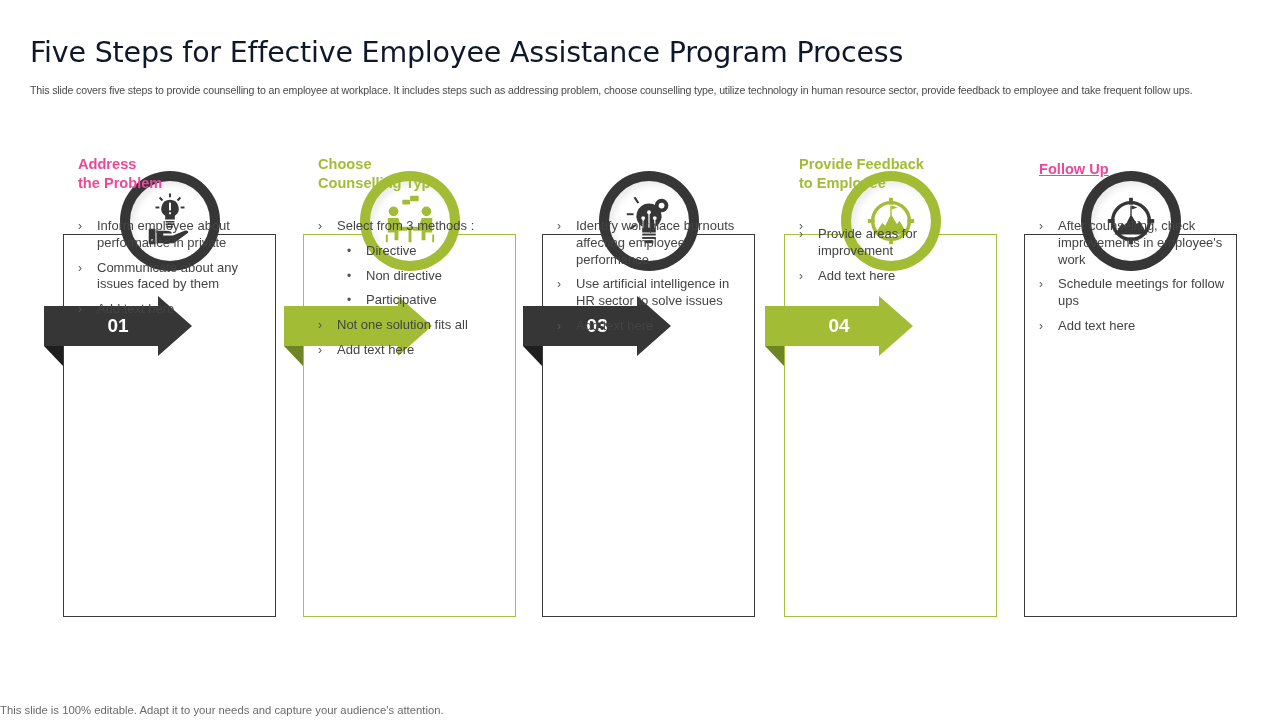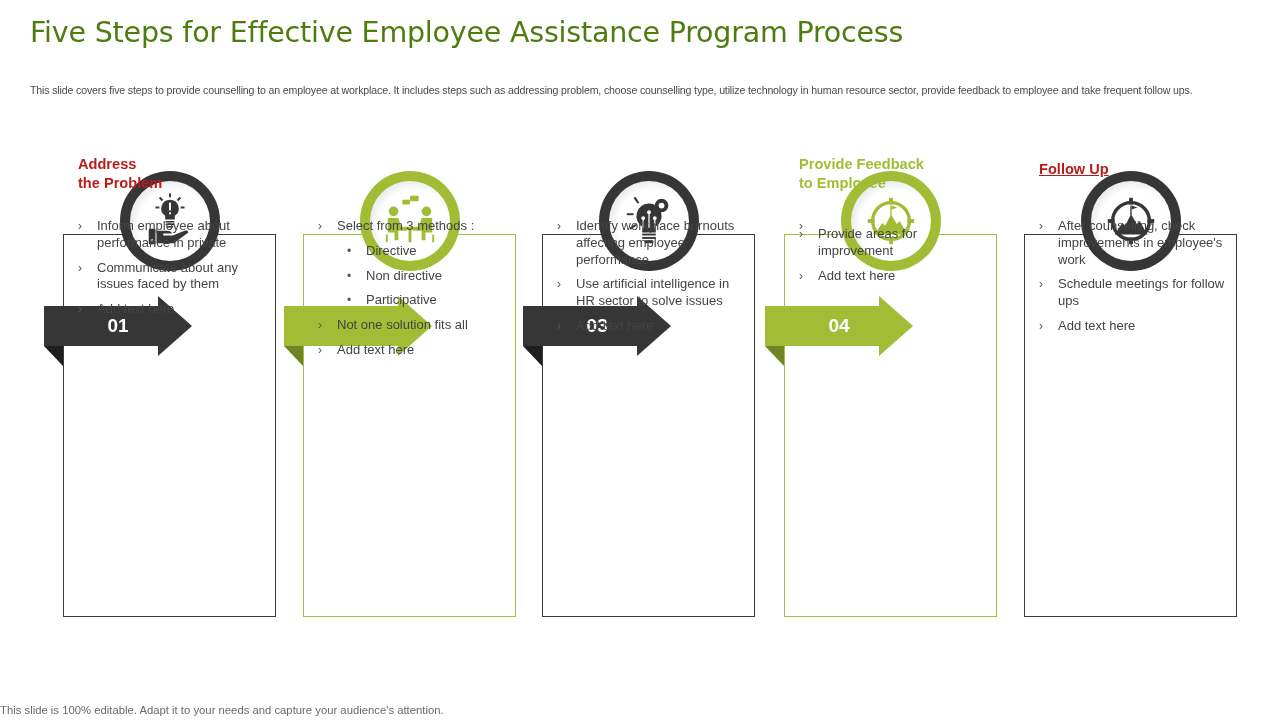--- a/index.html
+++ b/index.html
@@ -1,22 +1,22 @@
 <!DOCTYPE html>
 <html><head>
 <meta charset="utf-8">
 <style>
   * { box-sizing: border-box; margin: 0; padding: 0; }
   html, body { width: 1280px; height: 720px; background: #ffffff; overflow: hidden; }
   body { position: relative; font-family: "Liberation Sans", sans-serif; color: #3a3a3a; }
 
   .title {
-    position: absolute; left: 30px; top: 16px;
+    position: absolute; left: 30px; top: 36px;
     font-family: "DejaVu Sans", sans-serif; font-weight: normal;
-    font-size: 28.5px; color: #4d7c0f; letter-spacing: -0.2px; white-space: nowrap;
+    font-size: 28.5px; color: #0f172a; letter-spacing: -0.2px; white-space: nowrap;
   }
   .subtitle {
     position: absolute; left: 30px; top: 84px; width: 1222px;
     font-size: 10.6px; line-height: 13px; color: #4a4a4a; letter-spacing: -0.15px;
   }
   .footer {
     position: absolute; left: 0; top: 704px; width: 1280px; text-align: left;
     font-size: 11.3px; color: #6a6a6a;
   }
 
@@ -44,21 +44,21 @@
   .arrow svg { position: absolute; left: 0; top: 0; }
   .arrow-num {
     position: absolute; left: 0; top: 10px; width: 148px; height: 40px;
     display: flex; align-items: center; justify-content: center;
     padding-right: 0; font-weight: bold; font-size: 19px; color: #fff;
   }
   .arrow-num span { position: relative; left: 0; }
 
   .card-title {
     position: absolute; left: 15px; top: 155px; width: 195px;
-    font-weight: bold; font-size: 14.6px; line-height: 19px; color: #b91c1c;
+    font-weight: bold; font-size: 14.6px; line-height: 19px; color: #ec4899;
   }
   .step.green .card-title { color: #a2bd35; }
 
   .bullets { position: absolute; left: 15px; top: 218px; width: 190px; list-style: none; }
   .bullets li {
     position: relative; padding-left: 19px; font-size: 13px; line-height: 16.8px;
     color: #444; margin-bottom: 8px;
   }
   .bullets li .chev {
     position: absolute; left: 0; top: 0; font-size: 12px; color: #555;
@@ -138,20 +138,24 @@
         </g>
       </svg>
     </div>
   </div>
   <div class="arrow">
     <svg width="150" height="72" viewBox="0 0 150 72">
       <polygon points="0,50 19,50 19,70" fill="#6f8424"></polygon>
       <polygon points="0,10 114,10 114,0 148,30 114,60 114,50 0,50" fill="#a2bd35"></polygon>
     </svg>
   </div>
+  <div class="card-title">
+    <div>Choose</div>
+      <div>Counselling Type</div>
+  </div>
   <ul class="bullets">
     <li><span class="chev">›</span><span>Select from 3 methods :</span>
       <ul class="sub">
         <li><span class="dot">•</span><span>Directive</span></li>
         <li><span class="dot">•</span><span>Non directive</span></li>
         <li style="margin-bottom:0"><span class="dot">•</span><span>Participative</span></li>
       </ul>
     </li>
     <li><span class="chev">›</span><span>Not one solution fits all</span></li>
     <li><span class="chev">›</span><span>Add text here</span></li>

